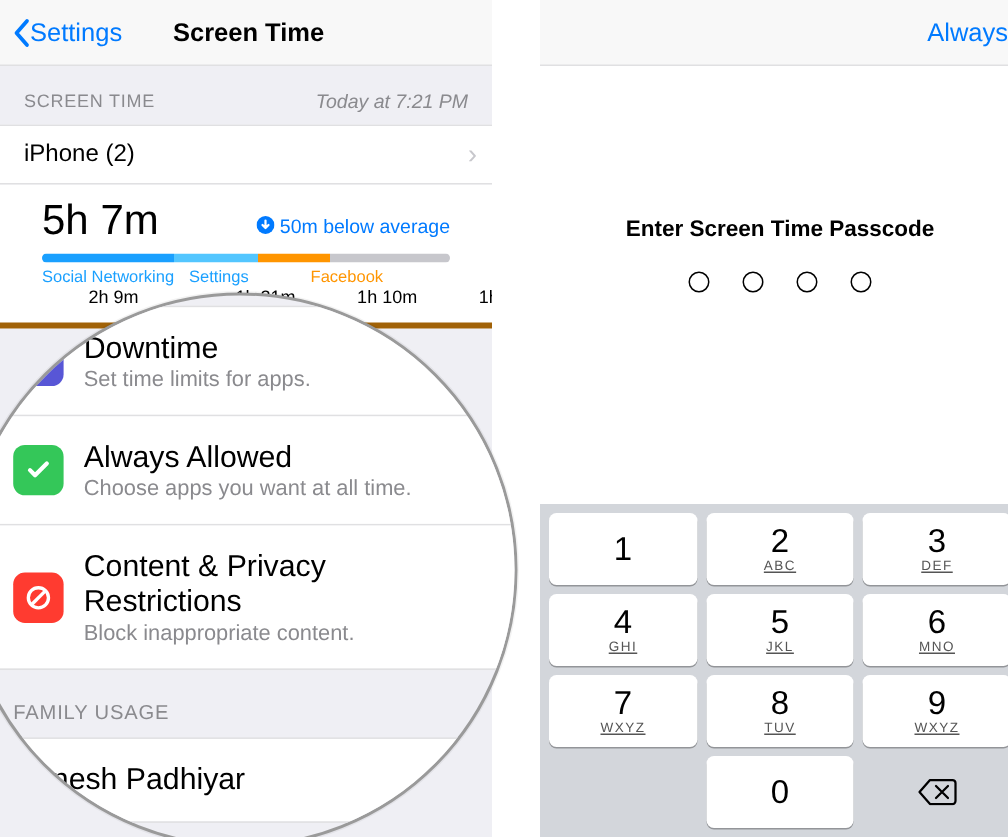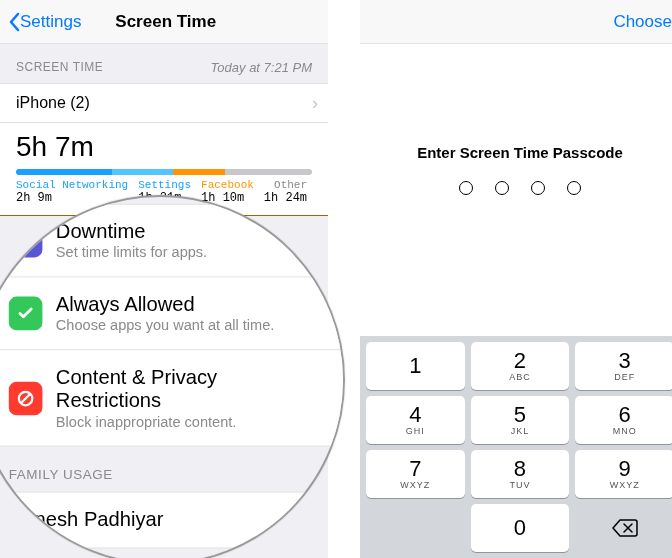--- a/index.html
+++ b/index.html
@@ -25,30 +25,30 @@
       height:44px; padding:0 8px; background:#f8f8f8; border-bottom:1px solid #e0e0e2;
     }
     .nav-left,.nav-right { min-width:70px; display:flex; align-items:center; font-size:17px; color:#007aff; }
     .nav-title { font-size:17px; font-weight:600; color:#000; text-align:center; flex:1;}
     .chevron-back { width:12px; height:20px; }
     .section-header { display:flex; justify-content:space-between; padding:16px 16px 8px; font-size:12px; color:#8a8a8e; text-transform:uppercase; letter-spacing:.5px; }
     .section-header .right { text-transform:none; letter-spacing:0; font-size:13px;font-style:italic;}
     .row { background:#fff; border-top:1px solid #e0e0e2; border-bottom:1px solid #e0e0e2; padding:10px 16px; position:relative; }
     .row .chev { position:absolute; right:10px; top:50%; transform:translateY(-50%); color:#c7c7cc; font-size:18px; }
     .device-row { display:flex; justify-content:flex-start; align-items:center; font-size:16px; }
-    .usage-block { background:#fff; border-bottom:1px solid #a16207; padding:8px 16px 10px; }
+    .usage-block { background:#fff; border-bottom:4px solid #a16207; padding:8px 28px 10px; }
     .usage-top { display:flex; justify-content:space-between; align-items:baseline; }
     .usage-time { font-size:28px; font-weight:300; color:#000;}
     .usage-avg { font-size:13px; color:#007aff; display:flex; align-items:center; gap:4px;}
     .bar { display:flex; height:6px; border-radius:3px; overflow:hidden; margin-top:6px; width:100%; }
     .seg1{background:#1aa0ff;} .seg2{background:#53c6ff;} .seg3{background:#ff9500;} .seg4{background:#c7c7cc;}
-    .cat-row { display:flex; margin-top:4px; font-size:11px; gap:4px;font-family:Liberation Mono, monospace; }
+    .cat-row { display:flex; margin-top:4px; font-size:11px; gap:4px; }
     .cat { flex:0 0 auto; padding-right:6px;}
     .cat .lbl1{color:#1aa0ff;} .cat .lbl2{color:#1aa0ff;} .cat .lbl3{color:#ff9500;} .cat .lbl4{color:#8a8a8e;text-align:right;}
-    .cat .t { color:#000; font-size:12px;}
+    .cat .t { color:#000; font-size:12px;margin-left:31px;}
     .list-row { display:flex; align-items:center; gap:12px; padding:12px 16px; background:#fff; border-bottom:1px solid #e0e0e2; }
     .list-row.first { border-top:1px solid #e0e0e2;}
     .appicon { width:30px; height:30px; border-radius:7px; flex:0 0 30px; display:flex; align-items:center; justify-content:center; }
     .icon-purple{background:#5856d6;} .icon-green{background:#34c759;} .icon-red{background:#ff3b30;}
     .list-text .t { font-size:16px; color:#000; }
     .list-text .s { font-size:13px; color:#8a8a8e; }
 
     .magnify {
       position:absolute;
       left:-25px; top:195px;
@@ -67,21 +67,21 @@
     .magnify .list-text .t{font-size:18px;}
 
     
     .pr-body{height:calc(100% - 44px); display:flex; flex-direction:column; }
     .prompt { text-align:center; padding-top:100px; color:#000; font-size:15px; font-weight:600;}
     .dots { display:flex; gap:22px; justify-content:center; margin-top:20px; }
     .dot { width:14px; height:14px; border:1.5px solid #000; border-radius:50%; }
     .keypad { margin-top:auto; background:#d3d6db; padding:6px; display:grid; grid-template-columns:repeat(3,1fr); gap:6px; }
     .key { background:#fff; border-radius:5px; height:48px; display:flex; flex-direction:column; align-items:center; justify-content:center; box-shadow:0 1px 0 rgba(0,0,0,.3);}
     .key .n { font-size:22px; color:#000; line-height:1;}
-    .key .l { font-size:9px; color:#555; letter-spacing:1px;}
+    .key .l { font-size:9px; color:#555; letter-spacing:1px;text-decoration:underline;}
     .key.blank{background:transparent; box-shadow:none;}
   </style>
 </head>
 <body>
 
 <div class="phone phone-left">
   <div class="navbar">
     <div class="nav-left">
       <svg class="chevron-back" viewBox="0 0 12 20">
           <path d="M10 2 L3 10 L10 18" stroke="#007aff" stroke-width="2.5" fill="none" stroke-linecap="round" stroke-linejoin="round"></path>
@@ -98,20 +98,27 @@
   </div>
 
   <div class="row device-row">
     <span>iPhone (2)</span>
     <span class="chev">›</span>
   </div>
 
   <div class="usage-block">
     <div class="usage-top">
       <div class="usage-time">5h 7m</div>
+      <div class="usage-avg">
+        <svg width="12" height="12" viewBox="0 0 12 12">
+            <circle cx="6" cy="6" r="6" fill="#007aff"></circle>
+            <path d="M6 3v5M4 6l2 2 2-2" stroke="#fff" stroke-width="1.5" fill="none" stroke-linecap="round" stroke-linejoin="round"></path>
+          </svg>
+        <span>50m below average</span>
+      </div>
     </div>
     <div class="bar">
       <div class="seg1" style="flex:129"></div>
       <div class="seg2" style="flex:81"></div>
       <div class="seg3" style="flex:70"></div>
       <div class="seg4" style="flex:117"></div>
     </div>
     <div class="cat-row">
       <div class="cat">
           <div class="lbl1">Social Networking</div>
@@ -180,21 +187,21 @@
     </div>
   </div>
 </div>
 
 <div class="gap"></div>
 
 <div class="phone phone-right">
   <div class="navbar">
     <div class="nav-left"></div>
     <div class="nav-right" style="justify-content:flex-end;">
-      <span>Choose</span>
+      <span>Always</span>
     </div>
   </div>
   <div class="pr-body">
     <div class="prompt">Enter Screen Time Passcode</div>
     <div class="dots">
       <div class="dot"></div>
       <div class="dot"></div>
       <div class="dot"></div>
       <div class="dot"></div>
     </div>

